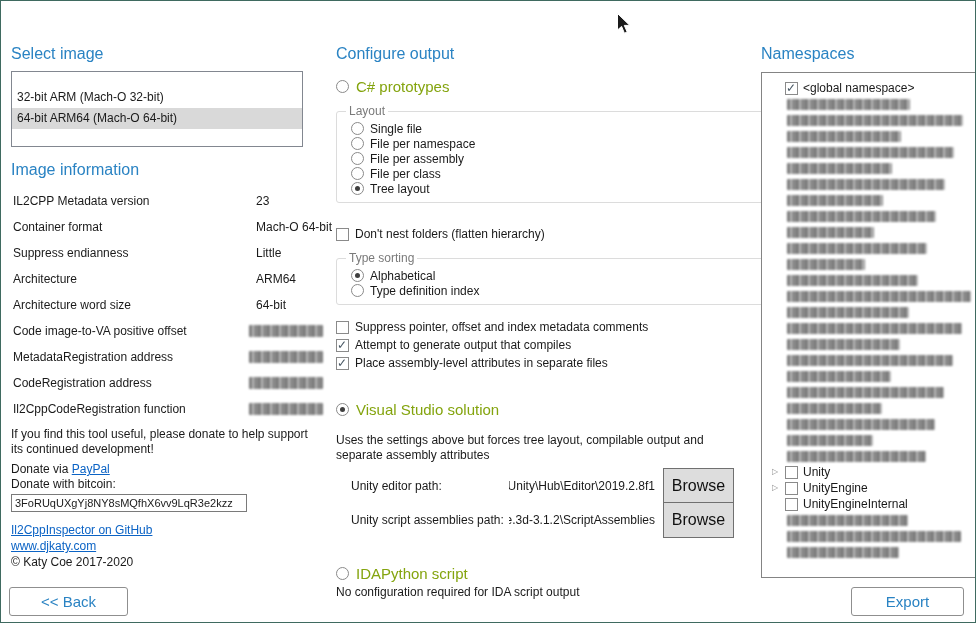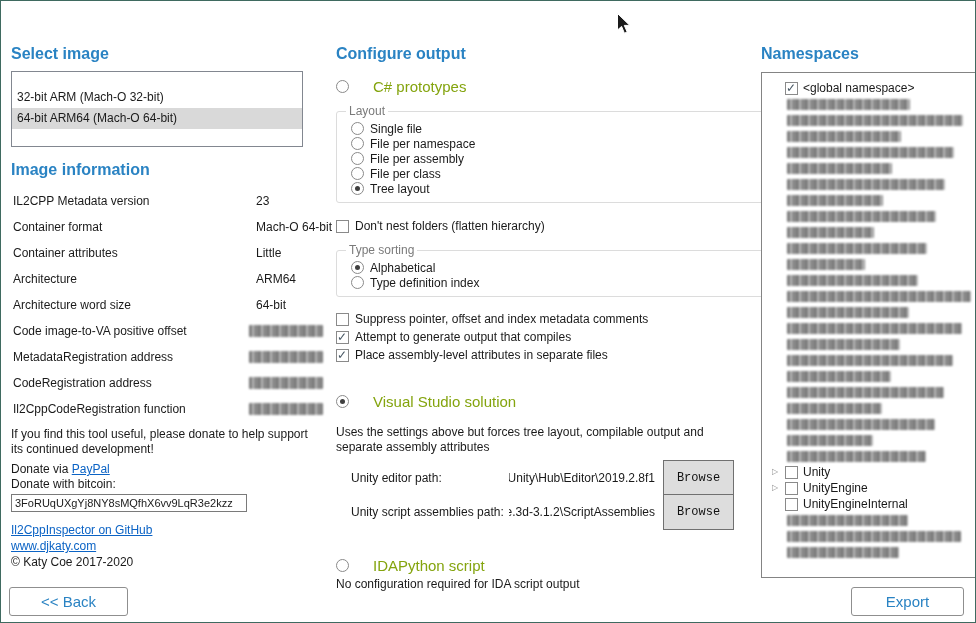--- a/index.html
+++ b/index.html
@@ -22,21 +22,21 @@
     width: 15px; height: 15px; margin: 0 8px 0 10px; border-radius: 3px;
     background: linear-gradient(135deg, #8fd8c8 0%, #2f6c60 100%);
     border: 1px solid #cfe6e1; flex: none;
   }
   .title-text { font-size: 12px; letter-spacing: .2px; }
   .win-controls { margin-left: auto; display: flex; height: 100%; }
   .win-btn { width: 46px; display: flex; align-items: center; justify-content: center; color: #fff; font-size: 13px; }
   .maxi-box { width: 9px; height: 9px; border: 1px solid #fff; display: inline-block; }
 
   
-  .col-heading { font-size: 16px; color: #2a83c3; margin: 8px 0 0 0; font-weight: bold; }
+  .col-heading { font-size: 16px; color: #2a83c3; margin: 8px 0 0 0; font-weight: normal; }
   #left-col  { position: absolute; left: 10px;  top: 36px; width: 320px; }
   #mid-col   { position: absolute; left: 335px; top: 36px; width: 400px; }
   #right-col { position: absolute; left: 740px; top: 36px; width: 226px; padding-left: 20px; }
 
   
   .listbox {
     margin-top: 8px; width: 292px; height: 76px; background: #fff;
     border: 1px solid #828790; overflow: hidden; padding-top: 15px;
   }
   .list-item { height: 21px; line-height: 21px; padding-left: 5px; white-space: nowrap; }
@@ -69,21 +69,21 @@
   
   .big-btn {
     position: absolute; background: #fff; border: 1px solid #8f8f8f; border-radius: 3px;
     color: #2a83c3; font-size: 15px; font-family: "Liberation Sans", sans-serif;
     display: flex; align-items: center; justify-content: center; cursor: pointer;
   }
   #back-btn   { left: 8px;   top: 586px; width: 119px; height: 29px; }
   #export-btn { left: 850px; top: 586px; width: 113px; height: 29px; }
 
   
-  .big-radio-row { display: flex; align-items: center; gap: 24px; height: 18px; }
+  .big-radio-row { display: flex; align-items: center; gap: 7px; height: 18px; }
   .big-label { font-size: 15px; color: #84a40e; white-space: nowrap; }
   .mtA { margin-top: 14px; }  
   .mtB { margin-top: 28px; }  
   .mtC { margin-top: 33px; }  
 
   .radio {
     width: 13px; height: 13px; border: 1px solid #8a8a8a; border-radius: 50%;
     background: #fff; flex: none; display: inline-block;
   }
   .radio.sel::after {
@@ -102,31 +102,31 @@
   .groupbox {
     position: relative; width: 472px; border: 1px solid #dcdcdc; border-radius: 3px;
     margin-top: 16px; padding: 9px 0 6px 14px;
   }
   .gb-label {
     position: absolute; top: -8px; left: 9px; background: #fff; padding: 0 3px;
     color: #7a7a7a; font-size: 12px; line-height: 14px;
   }
   .opt-row { display: flex; align-items: center; gap: 6px; height: 15px; }
   .cb-row { height: 18px; }
-  .flatten-row { margin-top: 15px; height: 16px; }
+  .flatten-row { margin-top: 23px; height: 16px; }
   #csharp-checkboxes { margin-top: 13px; }
 
   .vs-desc { margin-top: 15px; width: 396px; line-height: 15px; }
   .path-row { display: flex; align-items: center; margin-top: 12px; padding-left: 15px; width: 398px; height: 22px; }
   .path-row + .path-row { }
   .path-label { width: 158px; flex: none; white-space: nowrap; }
   .path-value { flex: 1; display: flex; justify-content: flex-end; overflow: hidden; white-space: nowrap; padding-right: 8px; }
   .browse-btn {
     flex: none; width: 71px; height: 36px; background: #ddd; border: 1px solid #707070;
-    font-family: Liberation Mono, monospace; font-size: 12px; color: #111; cursor: pointer;
+    font-family: Liberation Sans, sans-serif; font-size: 16px; color: #111; cursor: pointer;
   }
   .ida-desc { margin-top: 3px; line-height: 15px; }
 
   
   .ns-box {
     margin-top: 9px; width: 218px; height: 506px; border: 1px solid #848484;
     background: #fff; padding: 7px 4px 0 8px; overflow: hidden;
   }
   .ns-row { display: flex; align-items: center; height: 16px; }
   .expander { width: 15px; flex: none; font-size: 8px; color: #909090; padding-left: 2px; line-height: 16px; }
@@ -160,21 +160,21 @@
     <div id="image-info-rows">
         <div class="info-row">
           <span class="info-label">IL2CPP Metadata version</span>
           <span class="info-value">23</span>
         </div>
         <div class="info-row">
           <span class="info-label">Container format</span>
           <span class="info-value">Mach-O 64-bit</span>
         </div>
         <div class="info-row">
-          <span class="info-label">Container attributes</span>
+          <span class="info-label">Suppress endianness</span>
           <span class="info-value">Little</span>
         </div>
         <div class="info-row">
           <span class="info-label">Architecture</span>
           <span class="info-value">ARM64</span>
         </div>
         <div class="info-row">
           <span class="info-label">Architecture word size</span>
           <span class="info-value">64-bit</span>
         </div>

